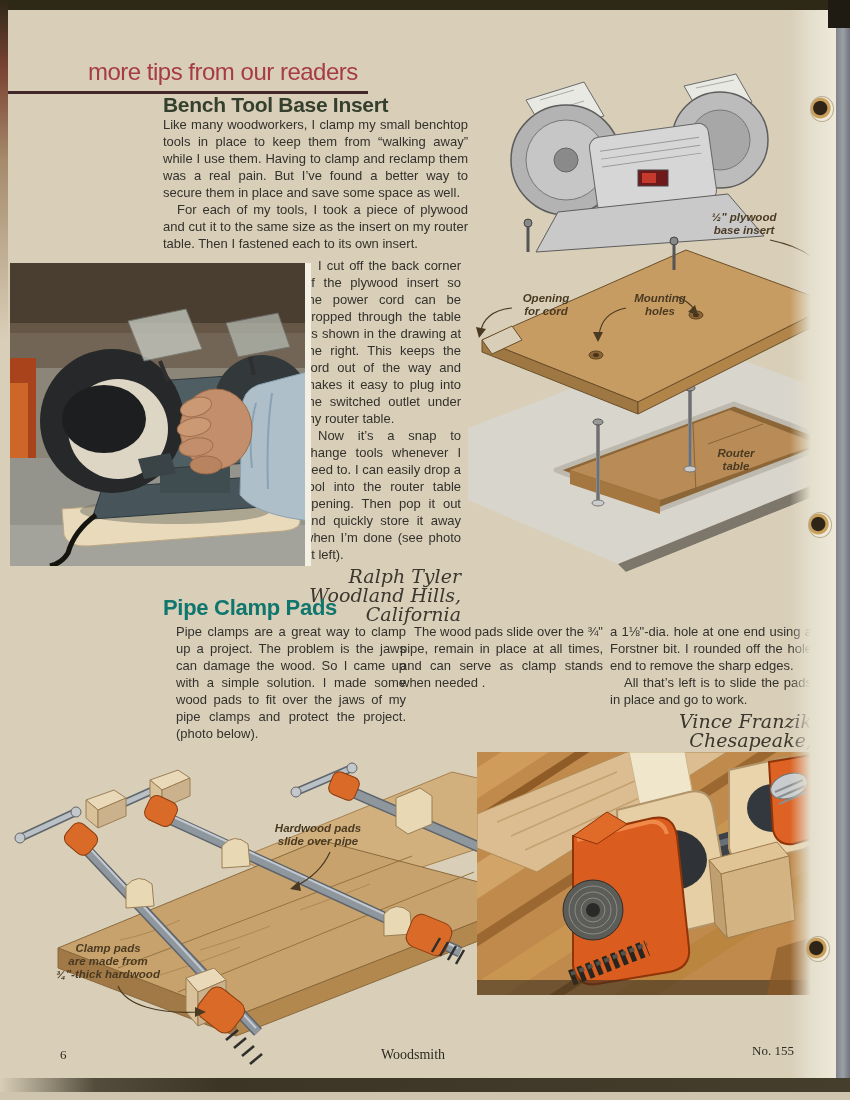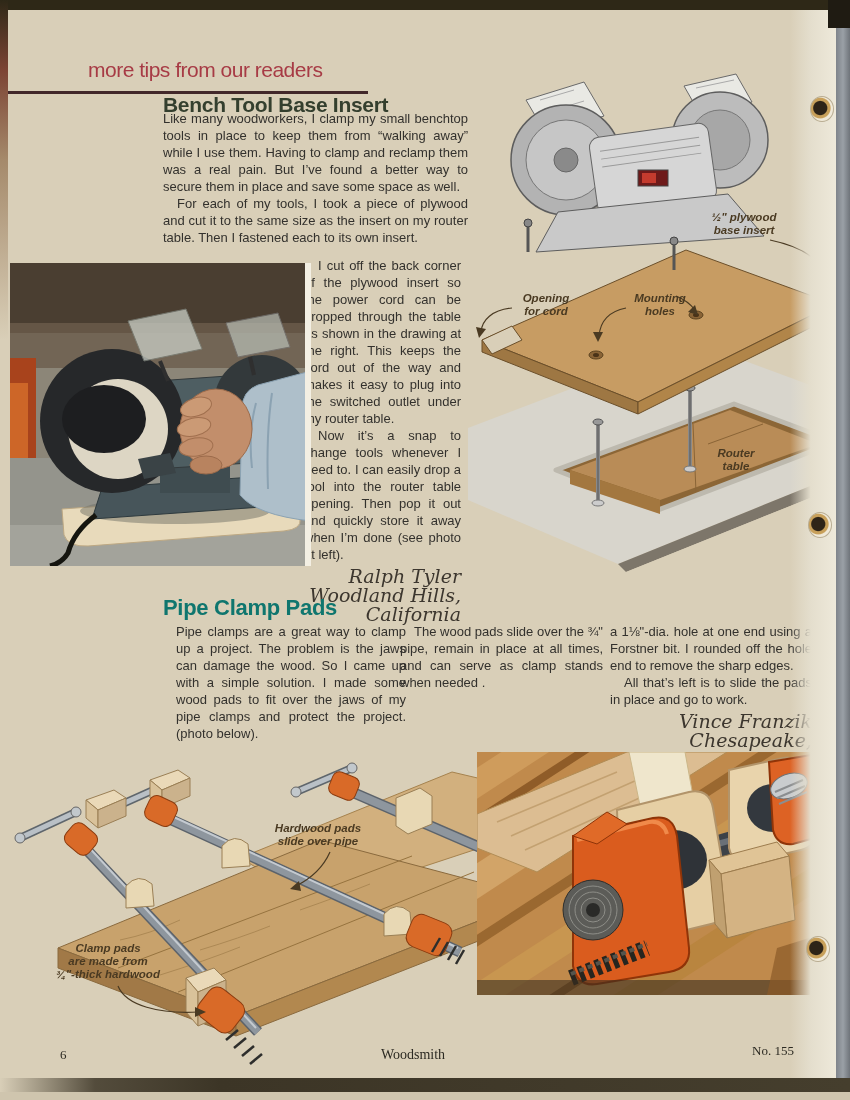--- a/index.html
+++ b/index.html
@@ -14,21 +14,21 @@
     background:linear-gradient(90deg,rgba(230,224,208,0) 0%,#e4decd 45%,#eee9da 100%);}
   .right-strip{position:absolute;left:836px;top:0;width:14px;height:1100px;
     background:linear-gradient(90deg,#7f848a,#9aa0a6 50%,#6f747a);}
   .bottom-strip{position:absolute;left:0;top:1078px;width:850px;height:14px;
     background:linear-gradient(90deg,rgba(60,53,38,0) 0px,rgba(60,53,38,.85) 95px,#3c3526 220px,#453e2d 100%);}
   .bottom-below{position:absolute;left:0;top:1092px;width:850px;height:8px;background:#cfc5ae;}
   .hole{position:absolute;width:22px;height:24px;border-radius:50%;
     background:radial-gradient(circle at 42% 46%,#2e2418 0 36%,#c8a05a 42% 54%,#f0e9d8 60%);
     border:1px solid #b9ad92;}
   
-  .header-title{position:absolute;left:88px;top:58px;font-size:21px;letter-spacing:-0.5px;
+  .header-title{position:absolute;left:88px;top:58px;font-size:24px;letter-spacing:-0.5px;
     color:#a73b45;}
   .header-rule{position:absolute;left:0;top:91px;width:368px;height:3px;background:#42282a;}
   .sec-heading{position:absolute;font-weight:bold;font-size:21px;letter-spacing:-0.3px;}
   .bench-heading{left:163px;top:93px;color:#343f2e;}
   .pipe-heading{left:163px;top:595px;color:#0f766e;font-size:22px;}
   .body-text{position:absolute;font-size:13px;line-height:17px;color:#33312d;text-align:justify;}
   .body-text p{margin:0;}
   .ind{text-indent:14px;}
   .byline{font-family:"DejaVu Serif",serif;font-style:italic;font-size:19px;color:#3c362e;
     text-align:right;line-height:19px;margin-top:4px;}
@@ -40,21 +40,21 @@
 </head>
 <body>
 
 <div class="page">
 
   <div class="header-title">more tips from our readers</div>
   <div class="header-rule"></div>
 
   <div class="sec-heading bench-heading">Bench Tool Base Insert</div>
 
-  <div class="body-text" style="left:163px;top:110px;width:305px;">
+  <div class="body-text" style="left:163px;top:116px;width:305px;">
     <p>Like many woodworkers, I clamp my small benchtop tools in place to keep them from “walking away” while I use them. Having to clamp and reclamp them was a real pain. But I’ve found a better way to secure them in place and save some space as well.</p>
     <p class="ind">For each of my tools, I took a piece of plywood and cut it to the same size as the insert on my router table. Then I fastened each to its own insert.</p>
   </div>
 
   <div class="body-text" style="left:304px;top:257px;width:157px;">
     <p class="ind">I cut off the back corner of the plywood insert so the power cord can be dropped through the table as shown in the drawing at the right. This keeps the cord out of the way and makes it easy to plug into the switched outlet under my router table.</p>
     <p class="ind">Now it’s a snap to change tools whenever I need to. I can easily drop a tool into the router table opening. Then pop it out and quickly store it away when I’m done (see photo at left).</p>
     <div class="byline">
       <div>Ralph Tyler</div>
       <div>Woodland Hills, California</div>

